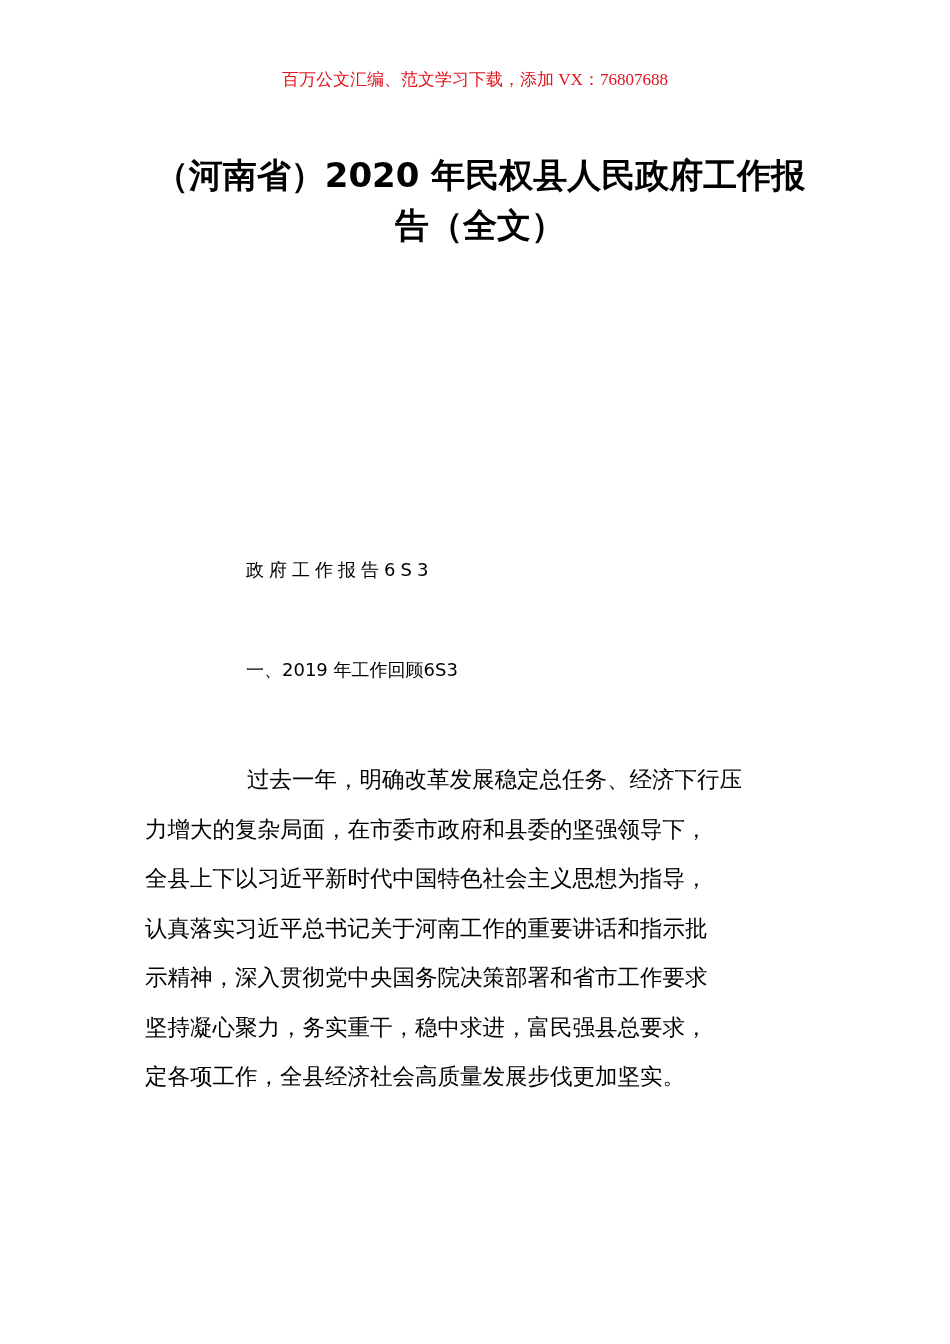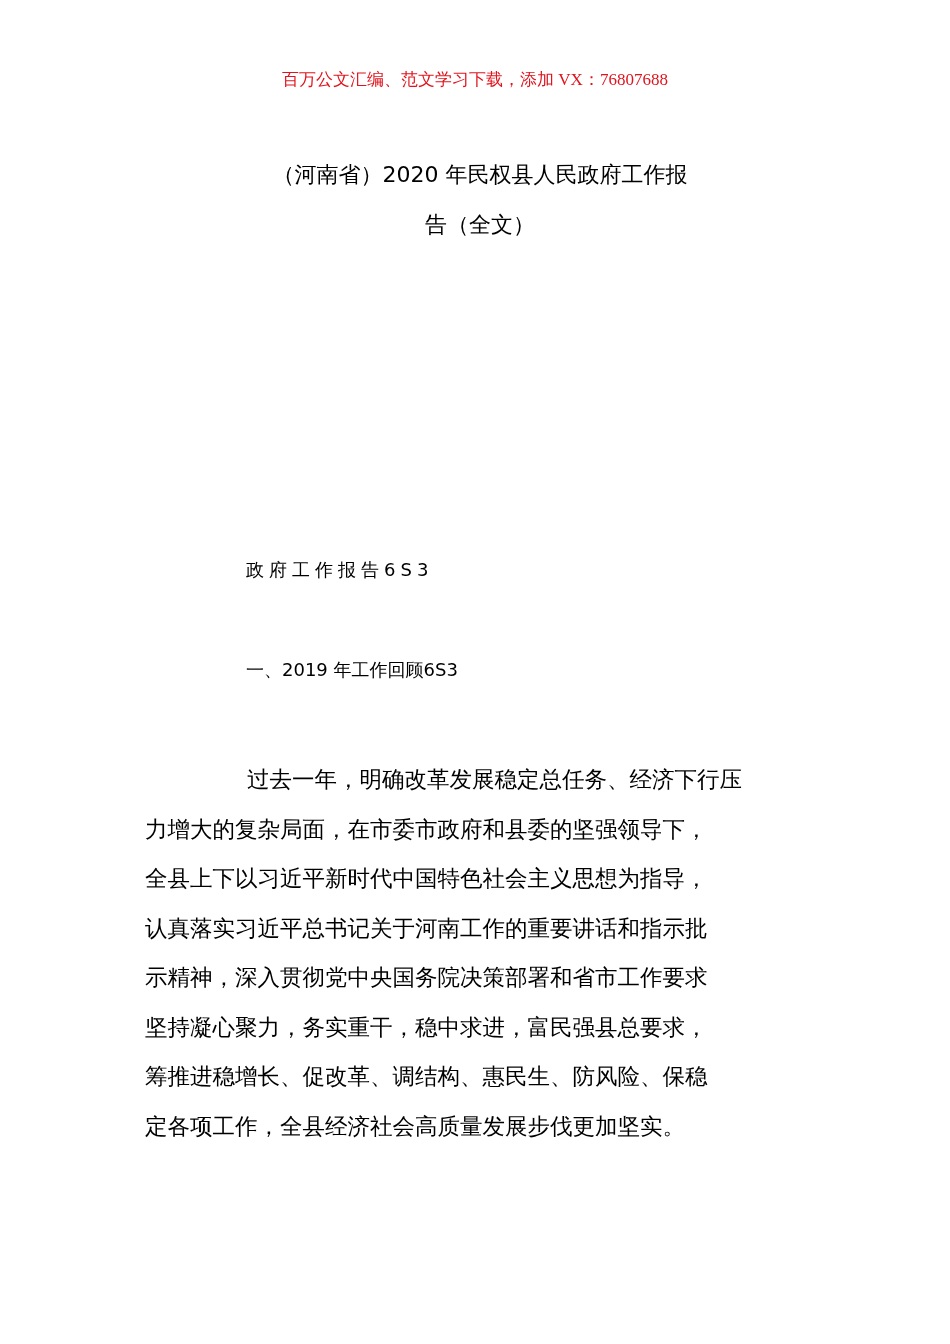--- a/index.html
+++ b/index.html
@@ -25,22 +25,22 @@
       color: #e0141e;
       letter-spacing: 0px;
       font-family: Liberation Serif, serif;
     }
     .title {
       position: absolute;
       left: 140px;
       top: 150px;
       width: 680px;
       text-align: center;
-      font-size: 22px;
-      font-weight: normal;
+      font-size: 34px;
+      font-weight: bold;
       line-height: 50px;
       letter-spacing: 0px;
     }
     .heading {
       position: absolute;
       left: 246px;
       font-size: 18px;
       white-space: nowrap;
     }
     .heading.h1 { top: 558px; letter-spacing: 5px; }
@@ -73,15 +73,14 @@
 <div class="heading h1">政府工作报告6S3</div>
 <div class="heading h2">一、2019 年工作回顾6S3</div>
 
 <div class="body-text">
   <span class="line indent">过去一年，明确改革发展稳定总任务、经济下行压</span>
   <span class="line">力增大的复杂局面，在市委市政府和县委的坚强领导下，</span>
   <span class="line">全县上下以习近平新时代中国特色社会主义思想为指导，</span>
   <span class="line">认真落实习近平总书记关于河南工作的重要讲话和指示批</span>
   <span class="line">示精神，深入贯彻党中央国务院决策部署和省市工作要求</span>
   <span class="line">坚持凝心聚力，务实重干，稳中求进，富民强县总要求，</span>
-  <span class="line">筹推进稳增长、促改革、调结构、惠民生、防风险、保稳</span>
   <span class="line">定各项工作，全县经济社会高质量发展步伐更加坚实。</span>
 </div>
 
 </body></html>

